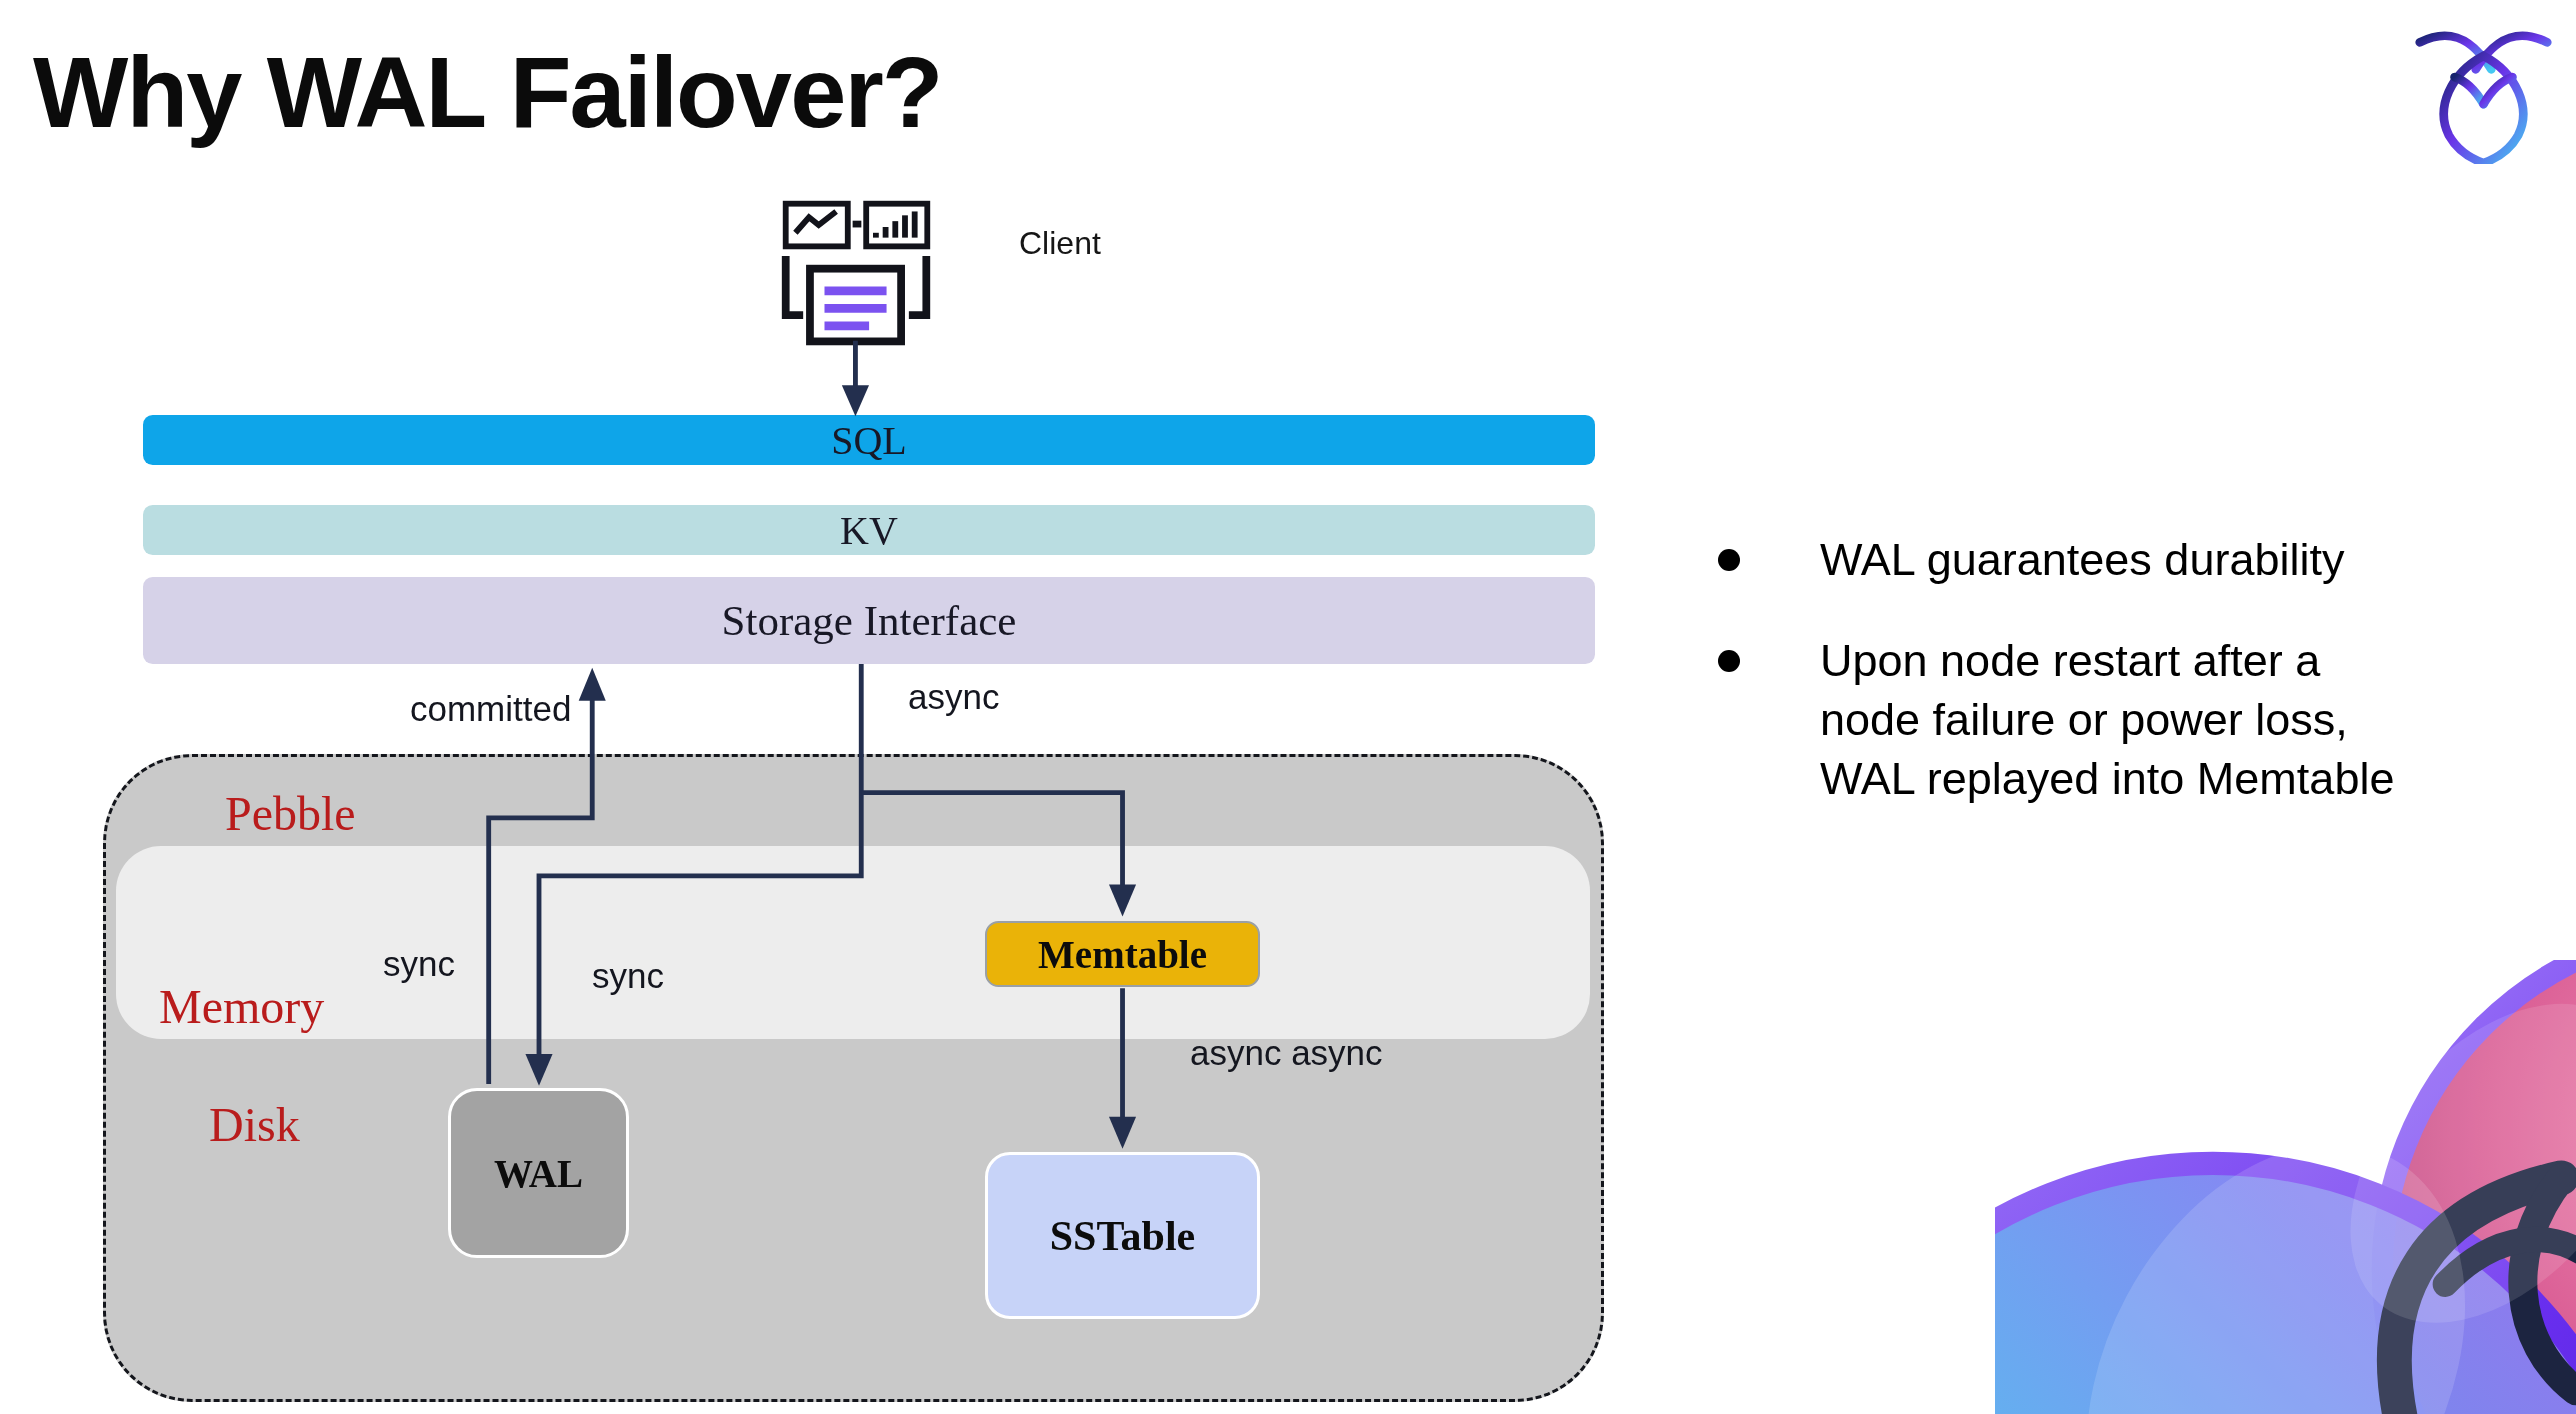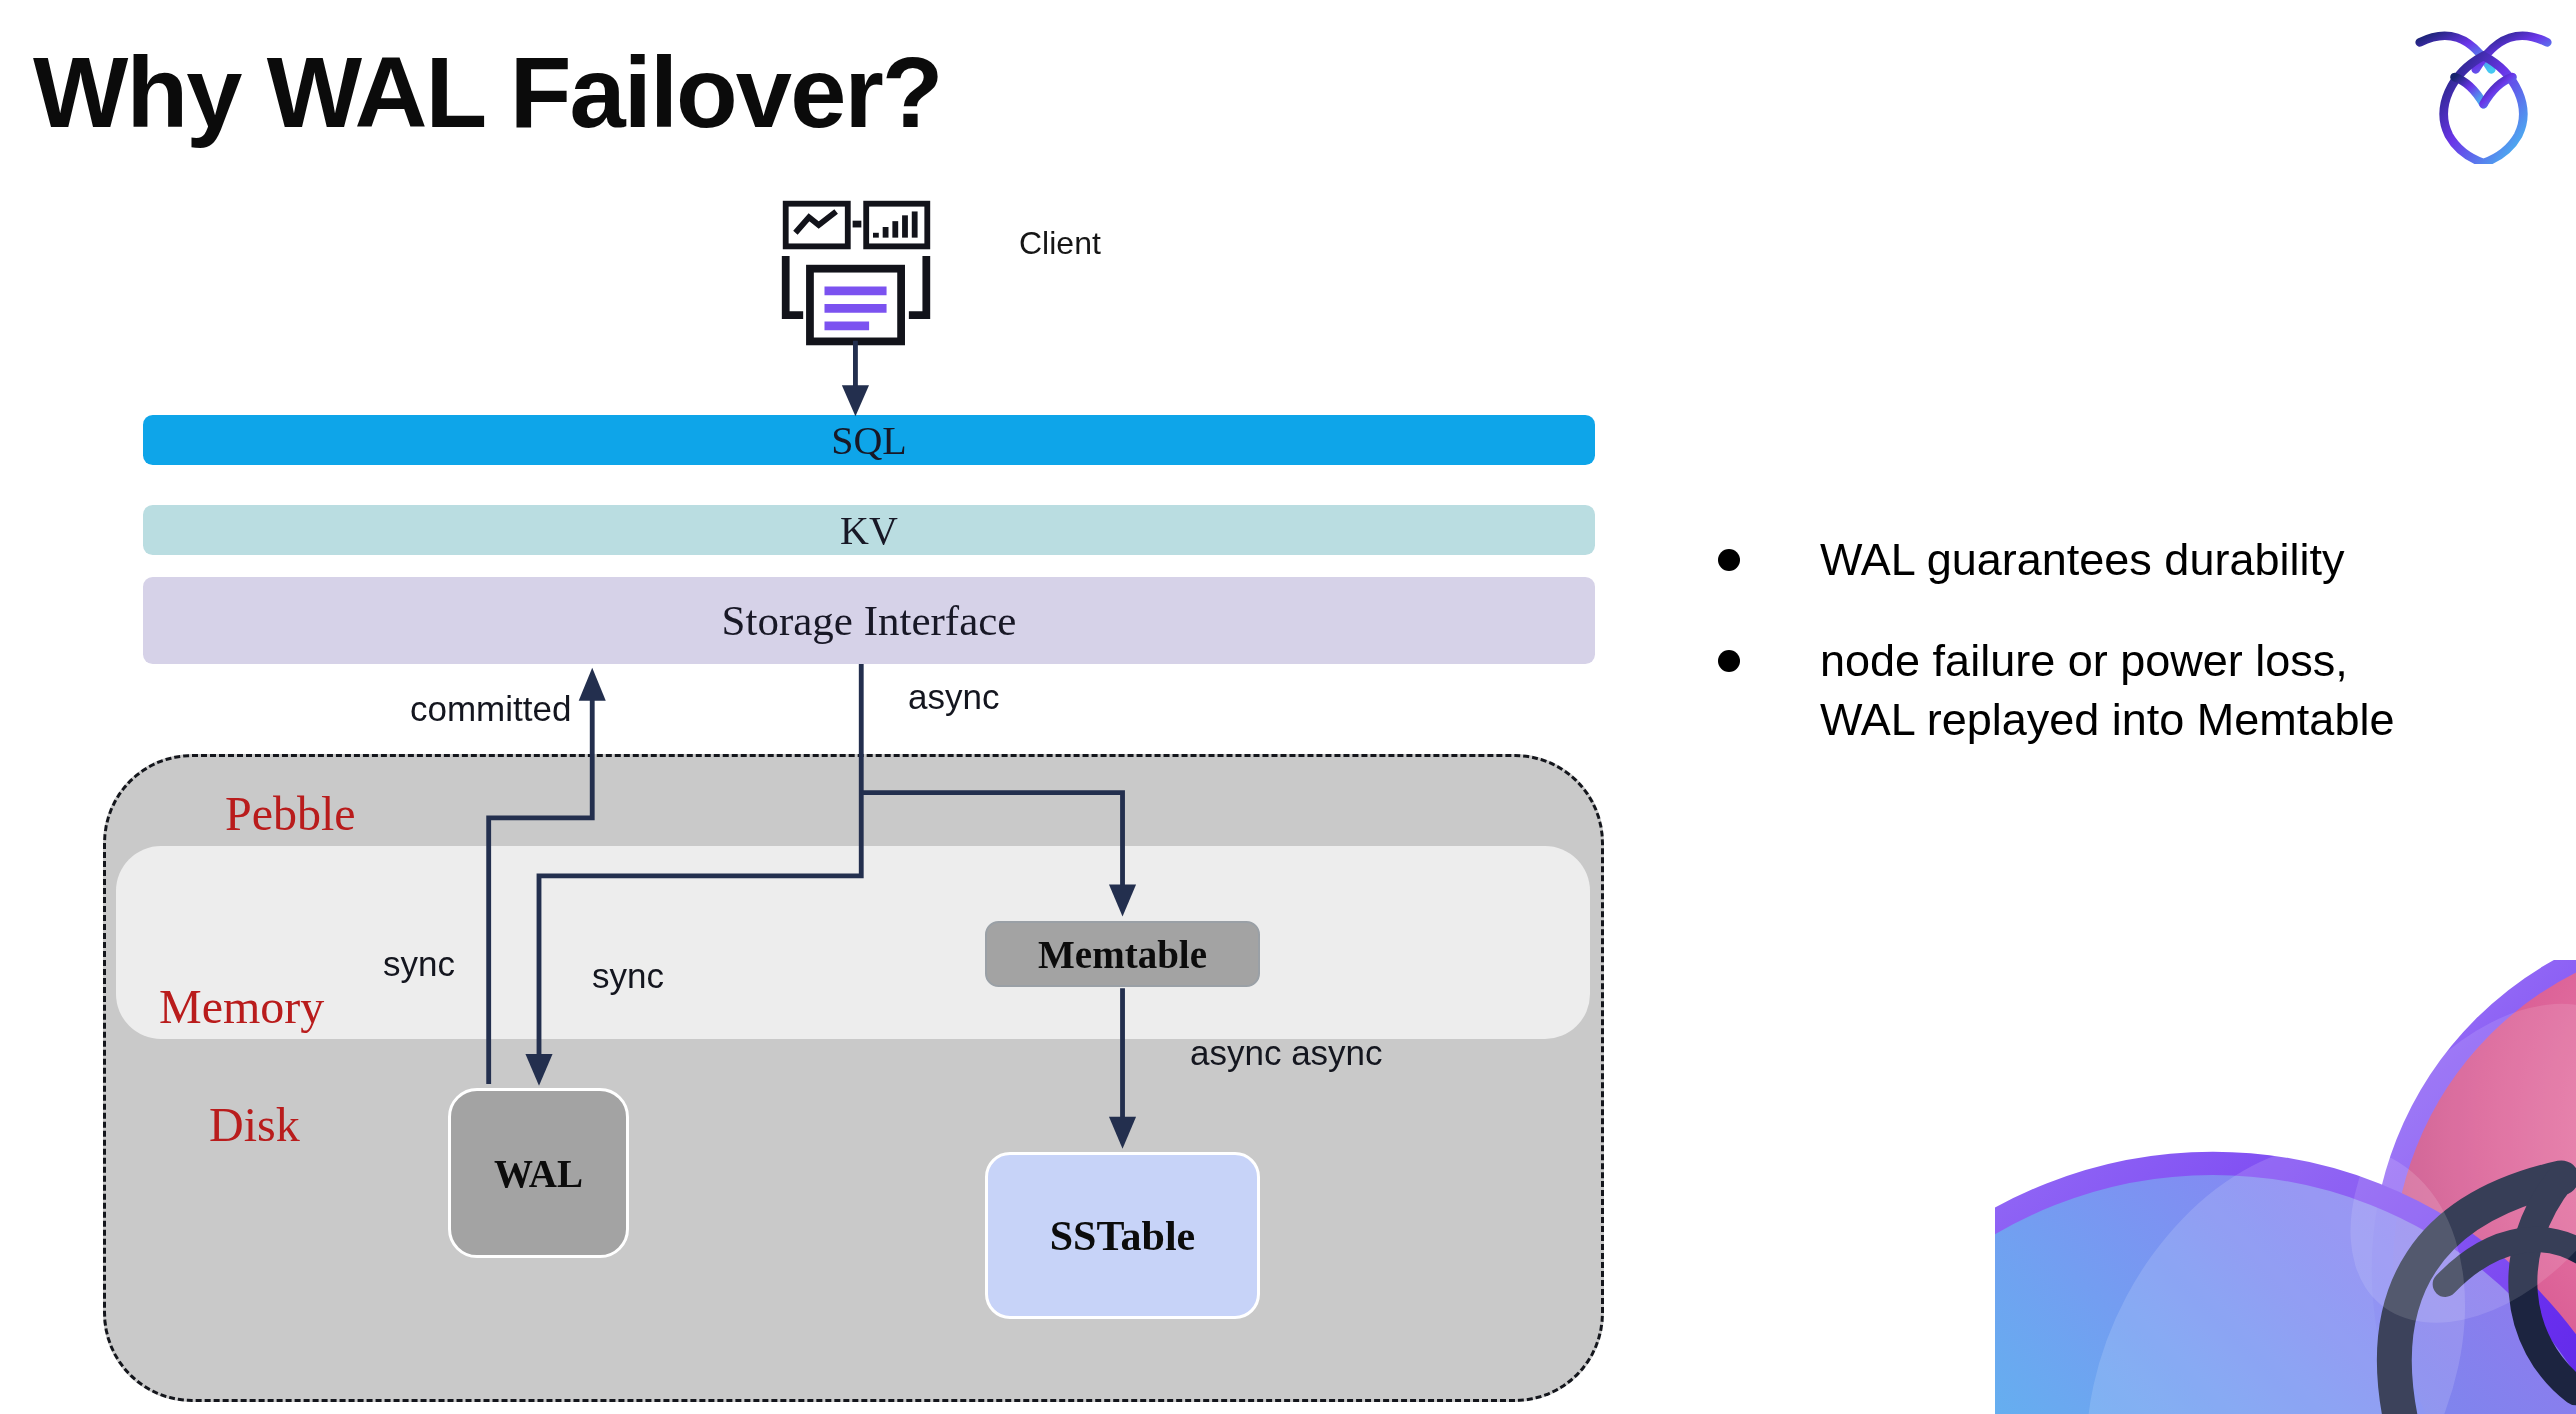--- a/index.html
+++ b/index.html
@@ -109,21 +109,21 @@
 
   <div class="abs pebble" style="background-color: rgb(201, 201, 201);"></div>
   <div class="abs memory-band" style="background-color: rgb(237, 237, 237);"></div>
   <div class="abs zone-label lbl-pebble">Pebble</div>
   <div class="abs zone-label lbl-memory">Memory</div>
   <div class="abs zone-label lbl-disk">Disk</div>
 
   <div class="abs node wal" style="background-color: #a3a3a3;">
     <span>WAL</span>
   </div>
-  <div class="abs node memtable" style="background-color: #a3a3a3;">
+  <div class="abs node memtable" style="background-color: #eab308;">
     <span>Memtable</span>
   </div>
   <div class="abs node sstable" style="background-color: rgb(199, 211, 248);">
     <span>SSTable</span>
   </div>
 
   <svg class="abs overlay" width="2576" height="1415" viewBox="0 0 2662 1462">
     <g fill="none" stroke-width="5" stroke="#232f4e">
       <path d="M884,352 L884,400"></path>
       <path d="M505,1120 L505,845 L612,845 L612,722"></path>
@@ -149,20 +149,21 @@
   <div class="abs bullets">
     <div class="bullet-row">
       <div class="bullet-dot"></div>
       <div class="bullet-text">
         <div>WAL guarantees durability</div>
       </div>
     </div>
     <div class="bullet-row">
       <div class="bullet-dot"></div>
       <div class="bullet-text">
+        <div>Upon node restart after a</div>
         <div>node failure or power loss,</div>
         <div>WAL replayed into Memtable</div>
       </div>
     </div>
   </div>
 
   <svg class="abs" style="left:1995px;top:960px;" width="581" height="455" viewBox="0 0 600 470">
     <defs>
       <radialGradient id="pinkG" cx="55%" cy="30%" r="75%">
         <stop offset="0%" stop-color="#f493b6"></stop>

